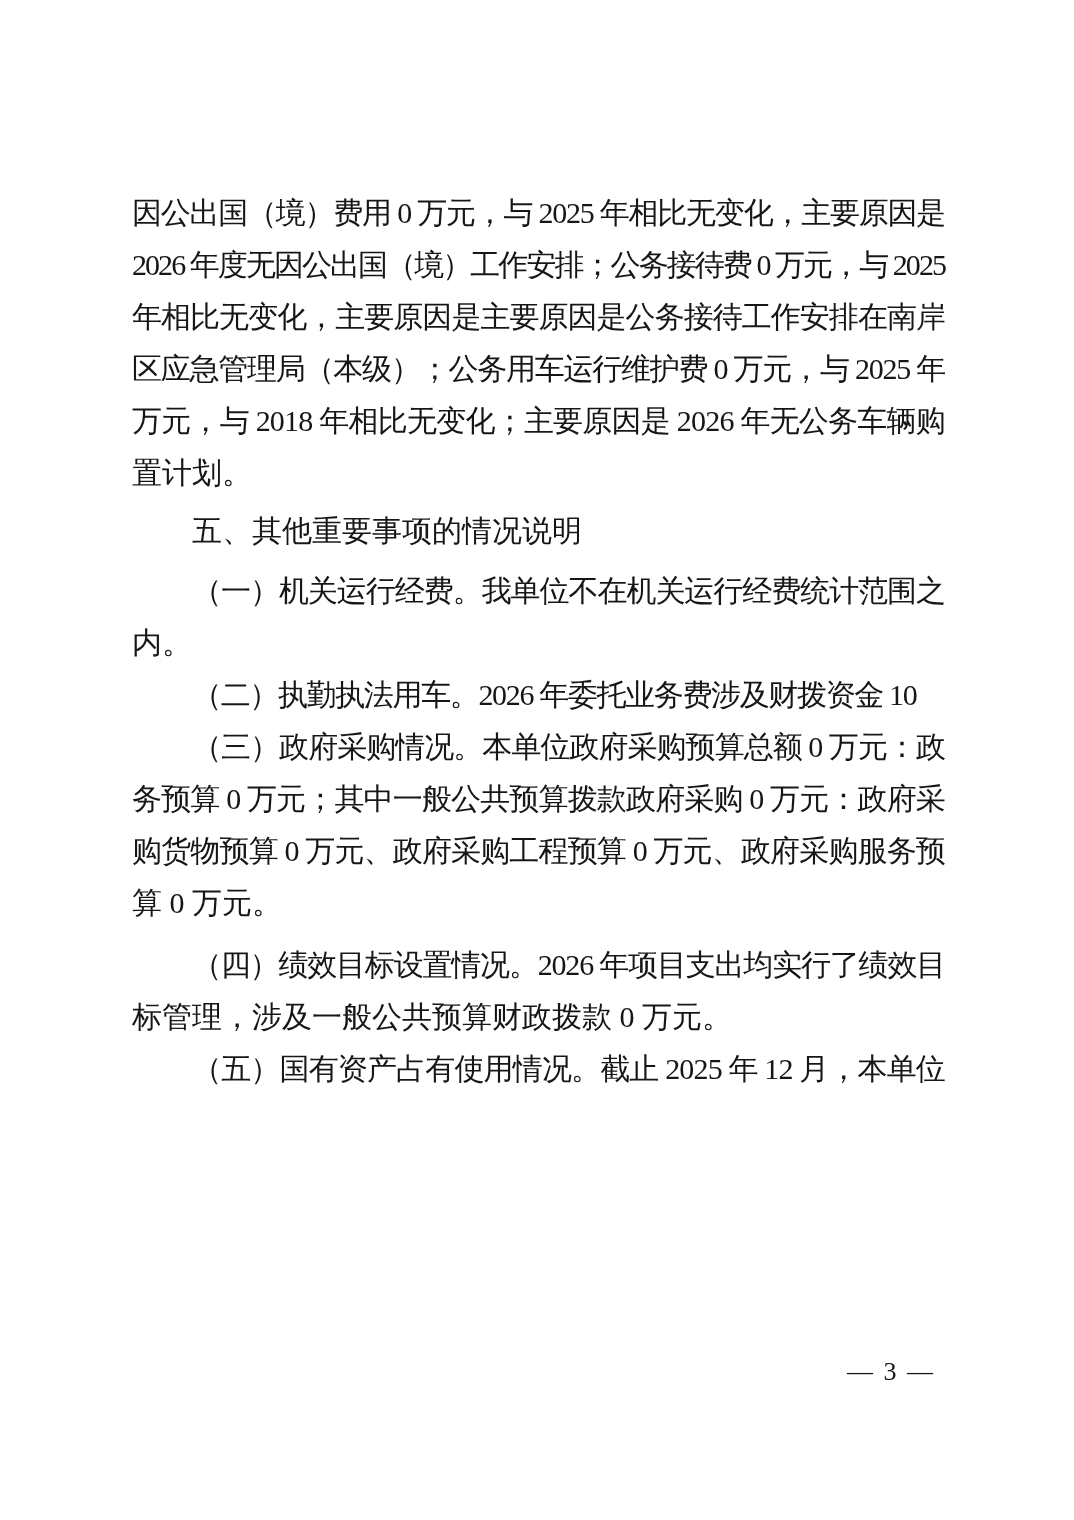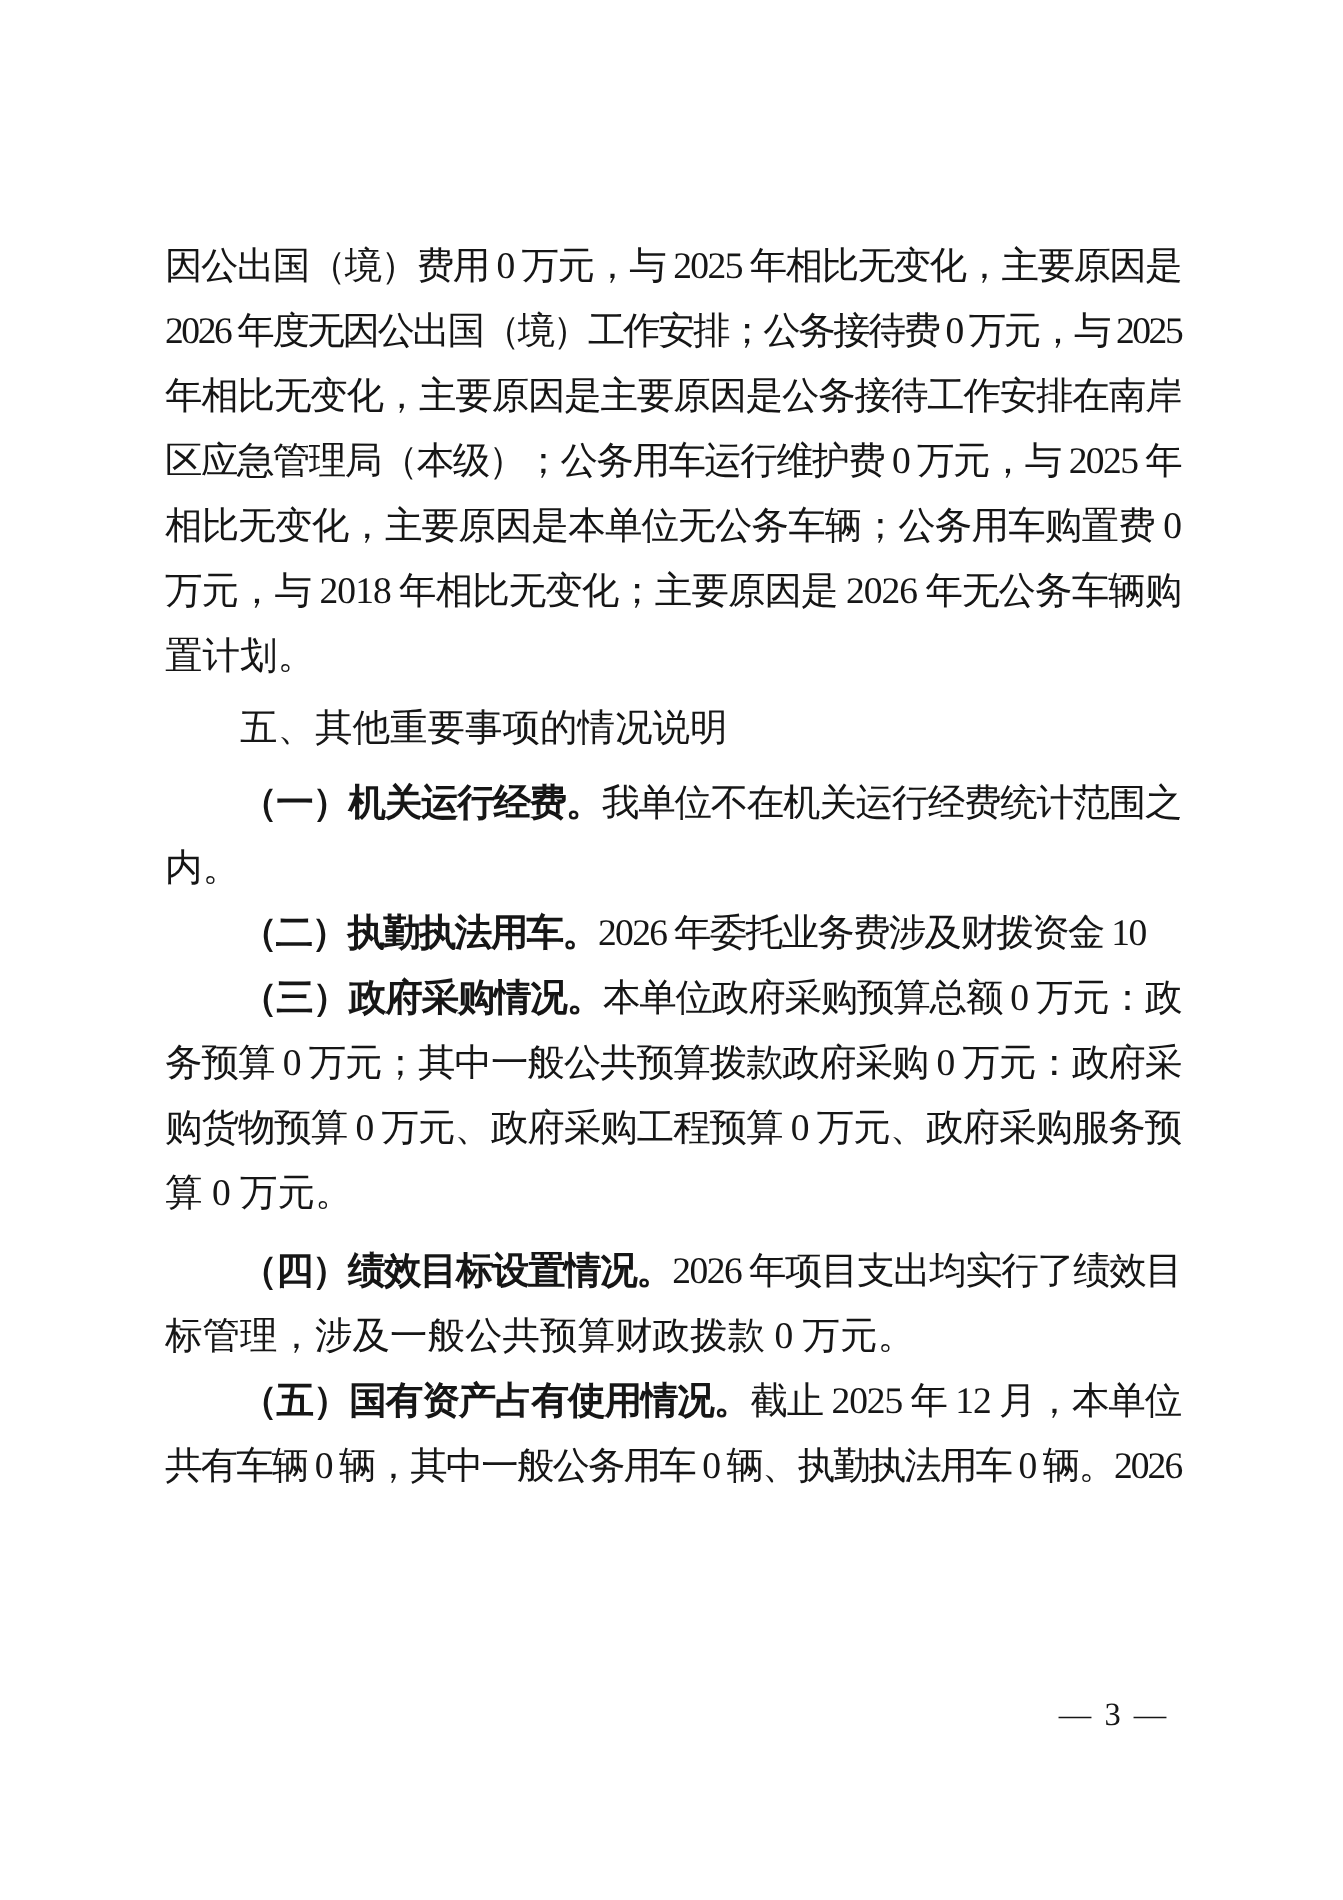--- a/index.html
+++ b/index.html
@@ -30,42 +30,41 @@
     text-align: left;
   }
   .line .t { display: inline-block; white-space: nowrap; }
   .line.indent { padding-left: 60px; }
   .para.heading { margin: 6px 0 8px 0; }
   .para.heading .line {
     font-family: "Liberation Sans", "DejaVu Sans", sans-serif;
     font-weight: 400;
   }
   .para[data-name="item-4-jixiao-mubiao"] { margin-top: 10px; }
-  b.lead { font-weight: 700; text-align: right; }
+  b.lead { font-weight: 400; text-align: right; }
   .footer {
     position: absolute;
     top: 1352px;
     right: 139px;
     font-size: 26px;
     line-height: 40px;
     color: #161616;
     letter-spacing: 2px;
   }
 </style>
 </head>
 <body>
 
 <div class="page" data-name="document-page">
   <div class="content" data-name="document-body">
       <div class="para body" data-name="para-continuation-sangong-expense">
         <div class="line just" data-name="text-line"><span class="t" data-name="text-run" style="letter-spacing: -1.23529px; text-align: center;">因公出国（境）费用 0 万元，与 2025 年相比无变化，主要原因是</span></div>
         <div class="line just" data-name="text-line"><span class="t" data-name="text-run" style="letter-spacing: -1.94595px;">2026 年度无因公出国（境）工作安排；公务接待费 0 万元，与 2025</span></div>
         <div class="line just" data-name="text-line"><span class="t" data-name="text-run" style="letter-spacing: -0.964286px;">年相比无变化，主要原因是主要原因是公务接待工作安排在南岸</span></div>
         <div class="line just" data-name="text-line"><span class="t" data-name="text-run" style="letter-spacing: -1.23529px;">区应急管理局（本级）；公务用车运行维护费 0 万元，与 2025 年</span></div>
-        <div class="line just" data-name="text-line"><span class="t" data-name="text-run" style="letter-spacing: -0.672414px;">相比无变化，主要原因是本单位无公务车辆；公务用车购置费 0</span></div>
         <div class="line just" data-name="text-line"><span class="t" data-name="text-run" style="letter-spacing: -0.771429px;">万元，与 2018 年相比无变化；主要原因是 2026 年无公务车辆购</span></div>
         <div class="line" data-name="text-line"><span class="t" data-name="text-run">置计划。</span></div>
       </div>
       <div class="para heading" data-name="section-heading">
         <div class="line indent" data-name="section-heading-line"><span class="t" data-name="text-run">五、其他重要事项的情况说明</span></div>
       </div>
       <div class="para body" data-name="item-1-jiguan-yunxing-jingfei">
         <div class="line indent just" data-name="text-line"><span class="t" data-name="text-run" style="letter-spacing: -1.03846px;"><b class="lead" data-name="item-title">（一）机关运行经费。</b>我单位不在机关运行经费统计范围之</span></div>
         <div class="line" data-name="text-line"><span class="t" data-name="text-run">内。</span></div>
       </div>
@@ -77,17 +76,16 @@
         <div class="line just" data-name="text-line"><span class="t" data-name="text-run" style="letter-spacing: -0.84375px;">务预算 0 万元；其中一般公共预算拨款政府采购 0 万元：政府采</span></div>
         <div class="line just" data-name="text-line"><span class="t" data-name="text-run" style="letter-spacing: -0.84375px;">购货物预算 0 万元、政府采购工程预算 0 万元、政府采购服务预</span></div>
         <div class="line" data-name="text-line"><span class="t" data-name="text-run">算 0 万元。</span></div>
       </div>
       <div class="para body" data-name="item-4-jixiao-mubiao">
         <div class="line indent just" data-name="text-line"><span class="t" data-name="text-run" style="letter-spacing: -1.18966px;"><b class="lead" data-name="item-title">（四）绩效目标设置情况。</b>2026 年项目支出均实行了绩效目</span></div>
         <div class="line" data-name="text-line"><span class="t" data-name="text-run">标管理，涉及一般公共预算财政拨款 0 万元。</span></div>
       </div>
       <div class="para body" data-name="item-5-guoyou-zichan">
         <div class="line indent just" data-name="text-line"><span class="t" data-name="text-run" style="letter-spacing: -0.84375px;"><b class="lead" data-name="item-title">（五）国有资产占有使用情况。</b>截止 2025 年 12 月，本单位</span></div>
-        <div class="line just" data-name="text-line"><span class="t" data-name="text-run" style="letter-spacing: -1.54054px;">共有车辆 0 辆，其中一般公务用车 0 辆、执勤执法用车 0 辆。2026</span></div>
       </div>
     </div>
   <div class="footer" data-name="page-number">— 3 —</div>
 </div>
 
 </body></html>

